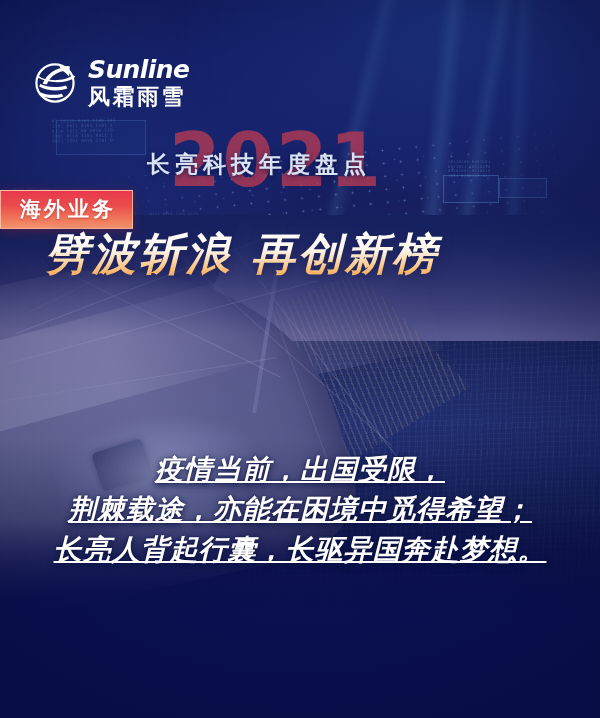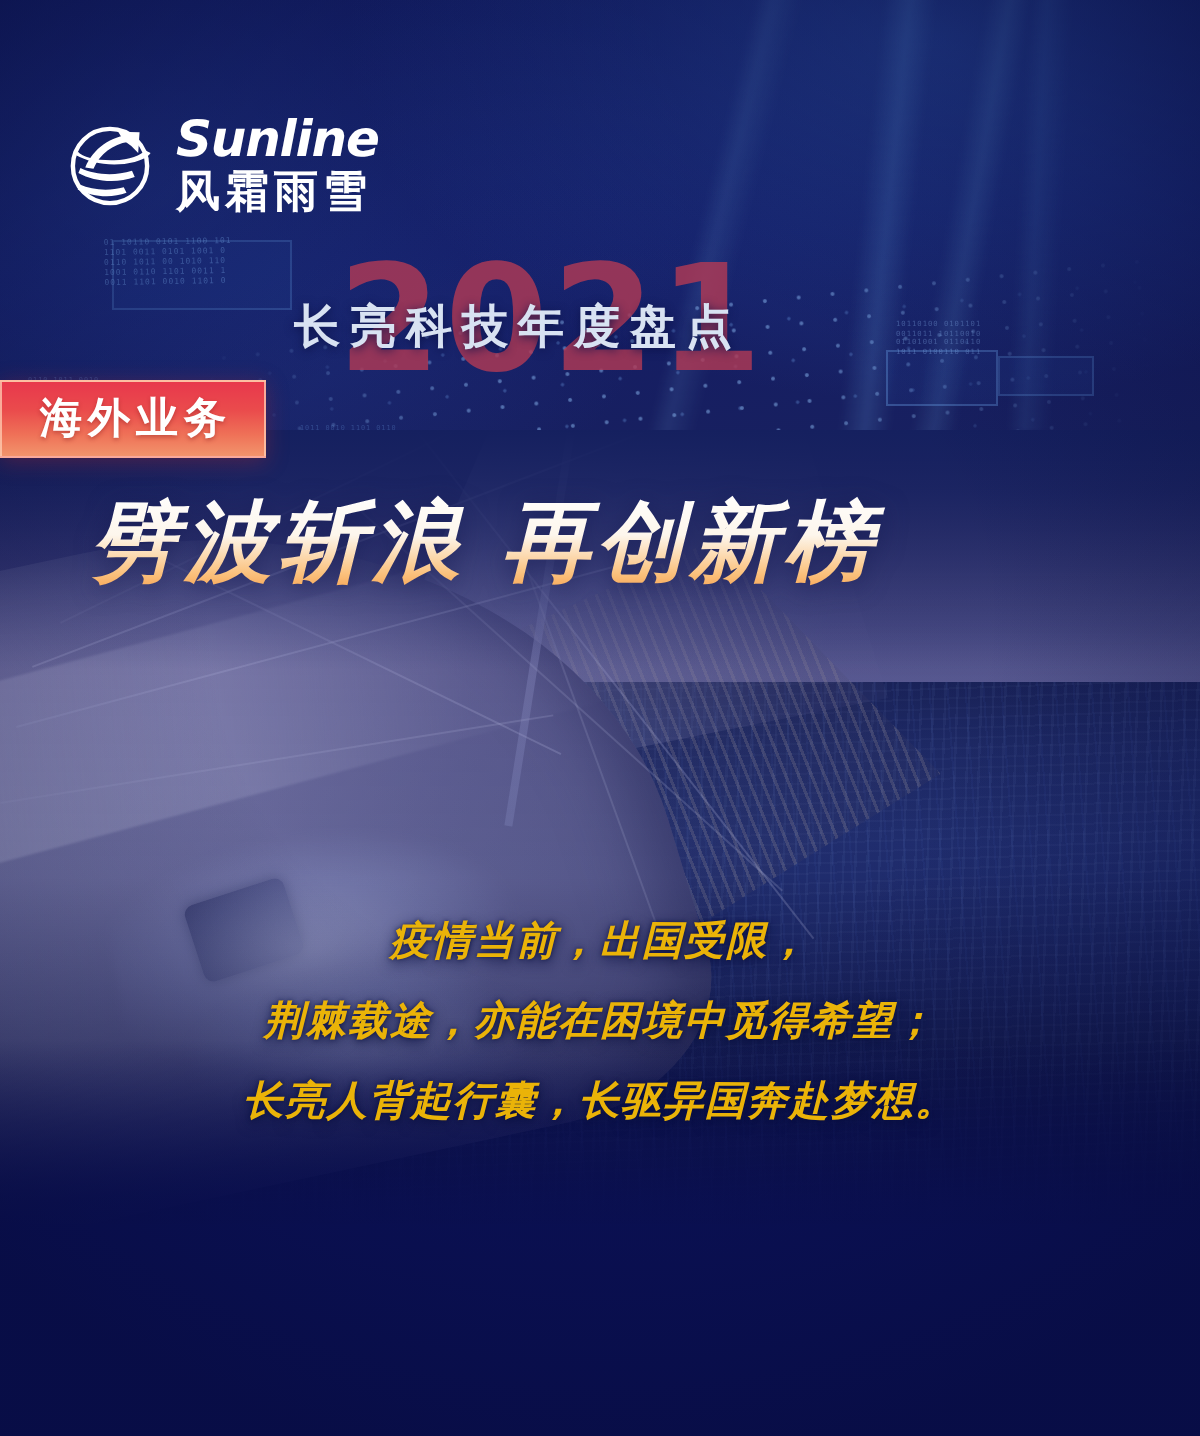--- a/index.html
+++ b/index.html
@@ -323,21 +323,21 @@
     font-weight: bold;
     font-size: 21px;
     line-height: 24px;
     letter-spacing: 3px;
     text-indent: 3px;
     text-shadow: 0 1px 2px rgba(140,30,30,0.45);
     box-shadow: 0 2px 10px rgba(180,40,50,0.35);
   }
   .headline {
     position: absolute;
-    left: 0; top: 244px;
+    left: 0; top: 226px;
     width: 481px;
     text-align: center;
     font-family: "DejaVu Serif", serif;
     font-weight: bold;
     font-style: italic;
     font-size: 44px;
     line-height: 56px;
     letter-spacing: 3px;
     text-indent: 3px;
     z-index: 12;
@@ -355,26 +355,27 @@
     position: absolute;
     left: 0; top: 450px;
     width: 600px;
     text-align: center;
     z-index: 14;
   }
   .body-copy .line {
     font-family: "DejaVu Serif", serif;
     font-style: italic;
     font-weight: bold;
-    font-size: 20px;
+    font-size: 28px;
     line-height: 40px;
     letter-spacing: 1px;
-    color: #eab308;
+    color: #ffffff;
     text-shadow: 0 2px 7px rgba(8,14,62,0.9), 0 0 2px rgba(8,14,62,0.7);
     white-space: nowrap;
+    text-decoration: underline;
   }
 </style>
 </head>
 <body>
 
 <div class="poster">
 
   <div class="bg-tech"></div>
   <div class="bg-rays"></div>
   <div class="bg-particles"></div>

